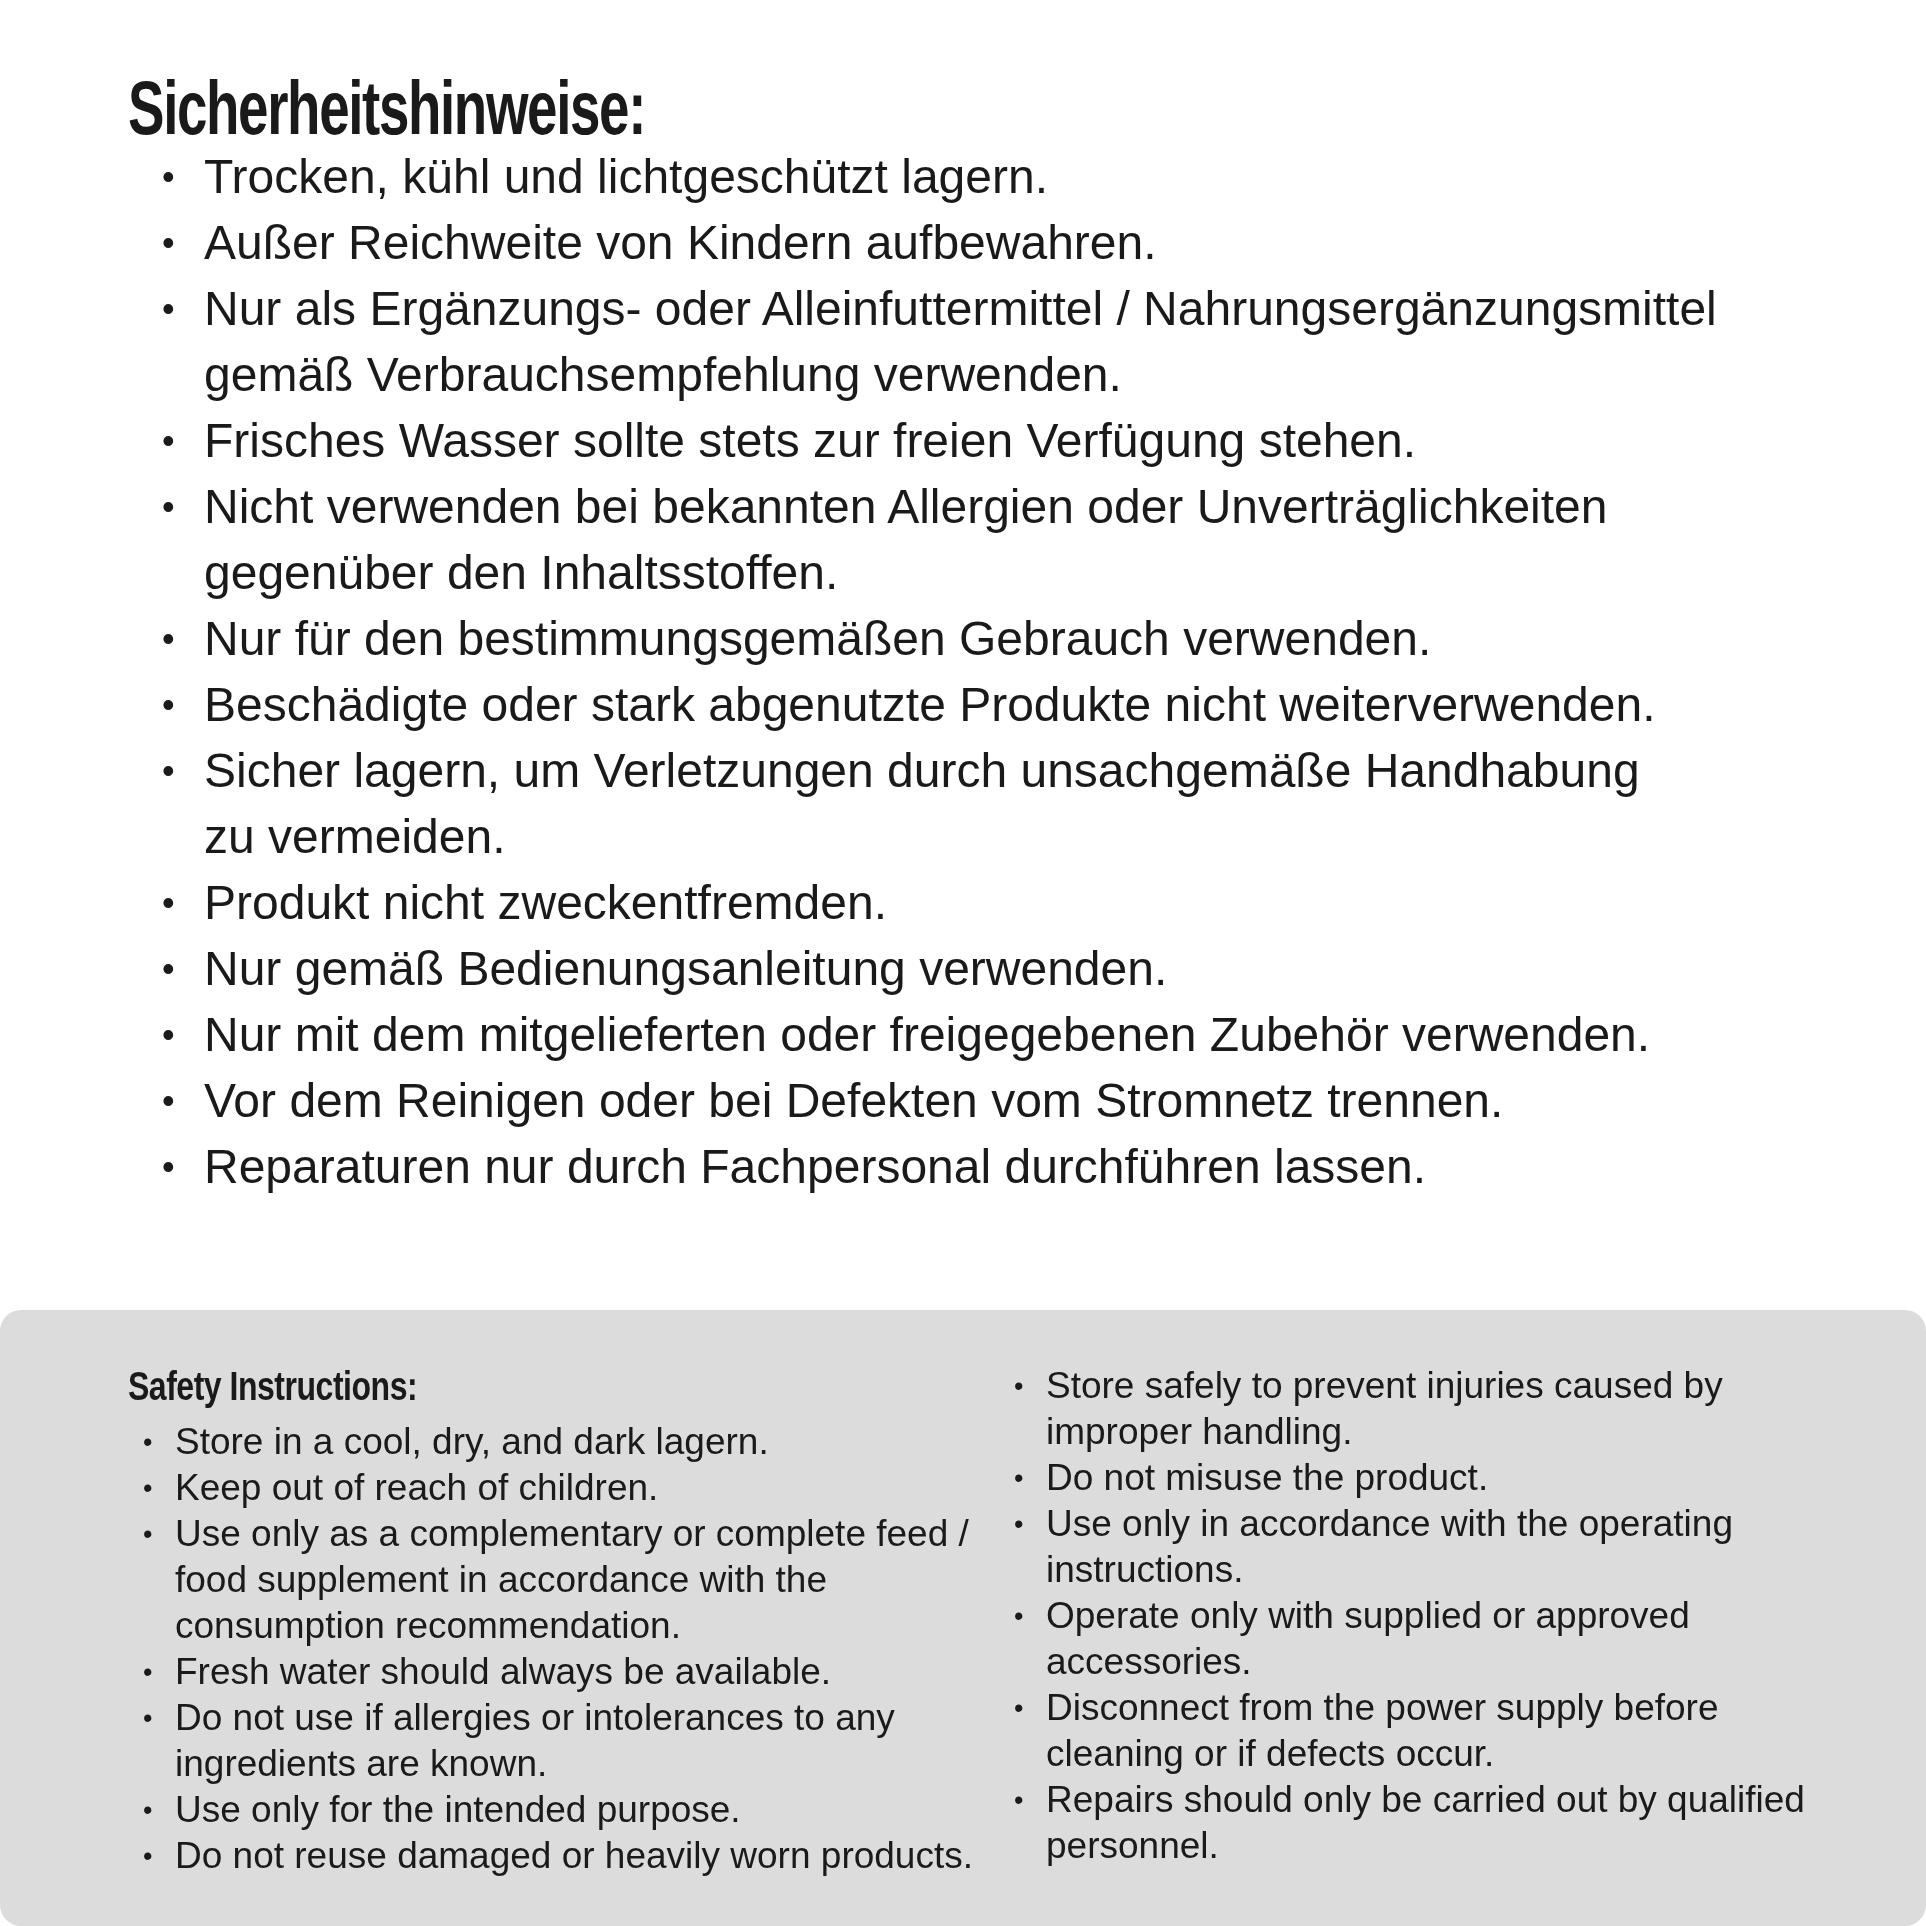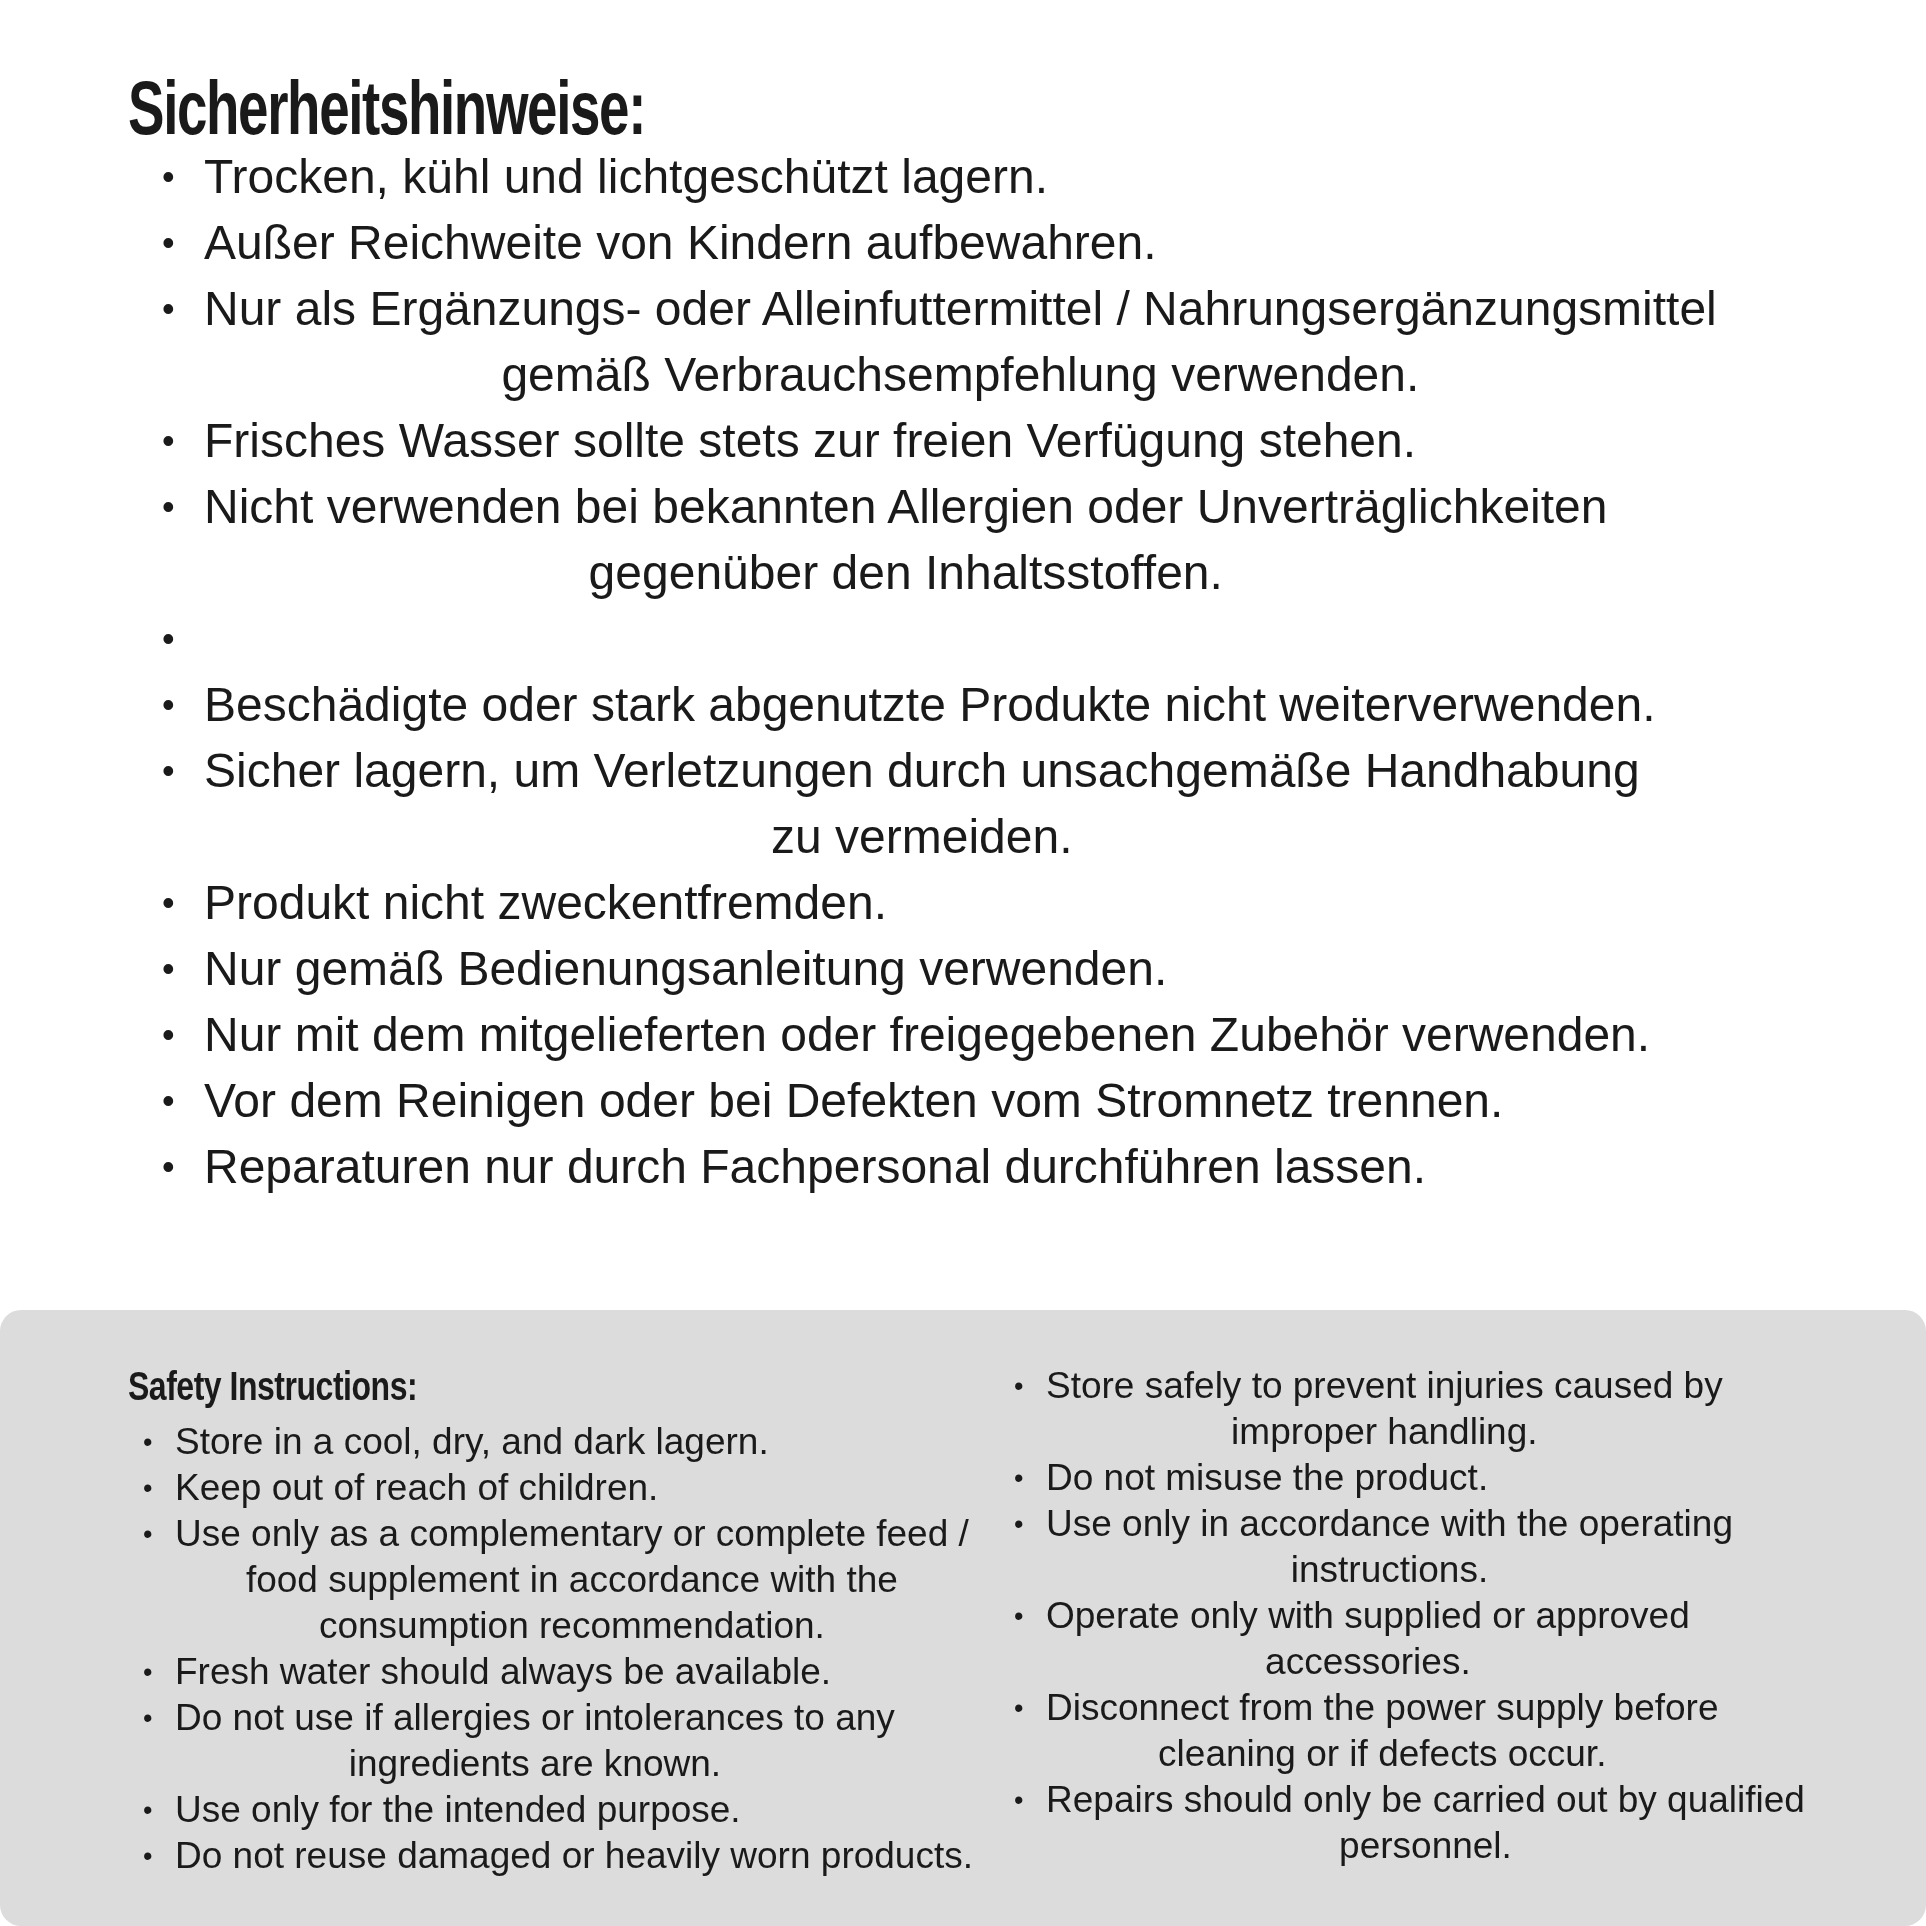--- a/index.html
+++ b/index.html
@@ -51,21 +51,20 @@
     flex: 0 0 auto;
     text-align: left;
   }
   .de-list .b {
     width: 42px;
     font-size: 36px;
     line-height: 66px;
   }
   .blist .t {
     white-space: pre-line;
-    text-align: center;
   }
 
   
   .en-panel {
     position: absolute;
     left: 0;
     top: 1310px;
     width: 1926px;
     height: 616px;
     background: #dcdcdc;
@@ -128,20 +127,21 @@
           <span class="b">•</span>
           <span class="t">Frisches Wasser sollte stets zur freien Verfügung stehen.</span>
         </li>
         <li>
           <span class="b">•</span>
           <span class="t">Nicht verwenden bei bekannten Allergien oder Unverträglichkeiten
 gegenüber den Inhaltsstoffen.</span>
         </li>
         <li>
           <span class="b">•</span>
+          <span class="t">Nur für den bestimmungsgemäßen Gebrauch verwenden.</span>
         </li>
         <li>
           <span class="b">•</span>
           <span class="t">Beschädigte oder stark abgenutzte Produkte nicht weiterverwenden.</span>
         </li>
         <li>
           <span class="b">•</span>
           <span class="t">Sicher lagern, um Verletzungen durch unsachgemäße Handhabung
 zu vermeiden.</span>
         </li>

